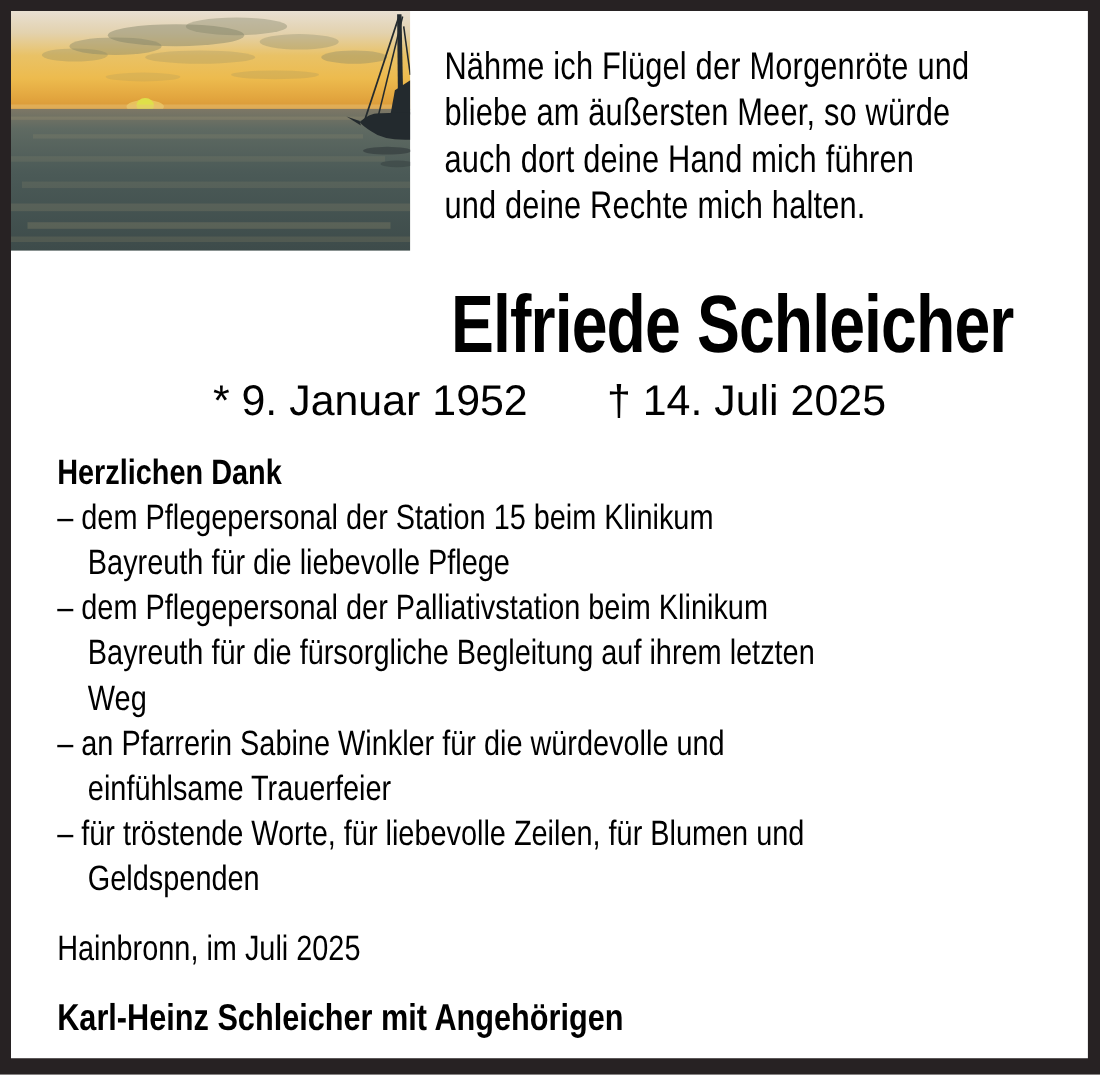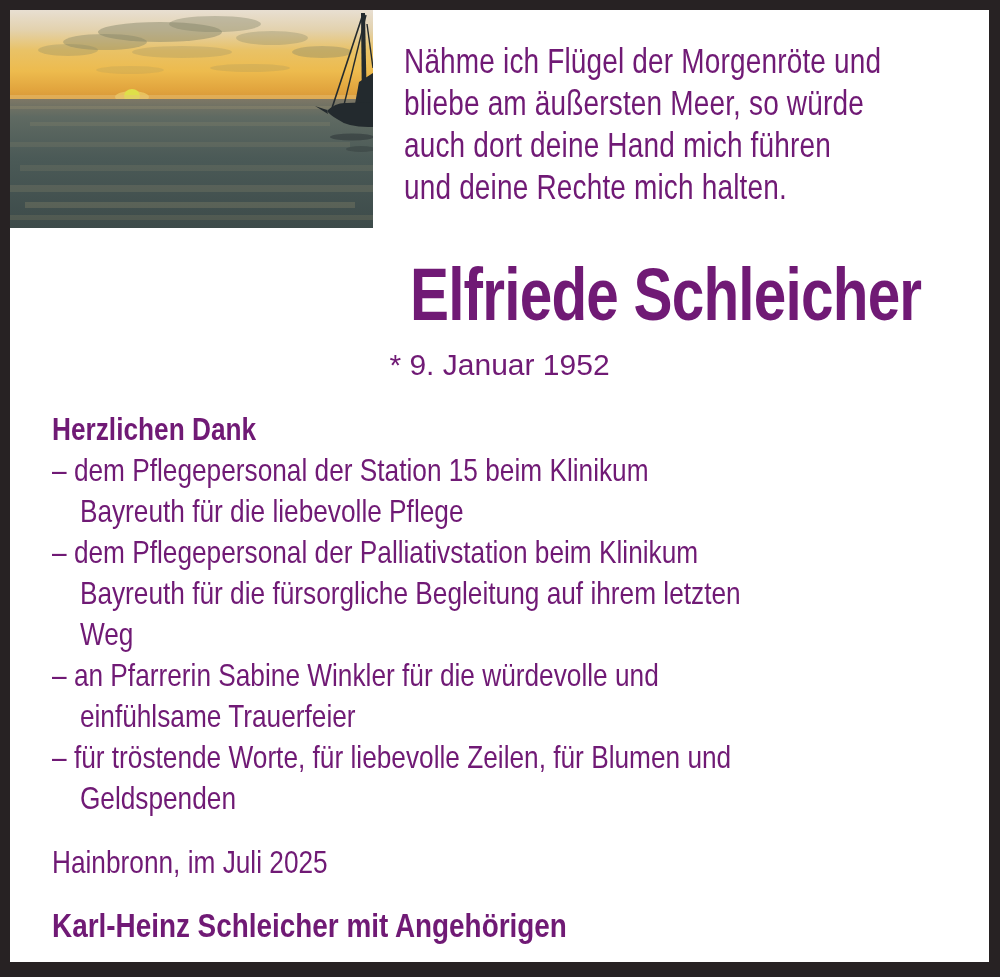--- a/index.html
+++ b/index.html
@@ -5,21 +5,21 @@
   html,body{margin:0;padding:0;background:#ffffff;}
   .sheet{
     position:relative;
     width:1000px;height:977px;
     box-sizing:border-box;
     border-style:solid;
     border-color:#272223;
     border-width:10px 11px 15px 10px;
     background:#ffffff;
     font-family:"Liberation Sans", sans-serif;
-    color:#701a75;
+    color:#000000;
     overflow:hidden;
   }
   .photo{
     position:absolute;left:0;top:0;
     width:363px;height:218px;display:block;
   }
   .quote{
     position:absolute;left:394px;top:30px;
     font-size:35px;line-height:42px;
     transform:scaleX(0.80);transform-origin:0 0;
@@ -33,21 +33,21 @@
   .name{
     display:inline-block;
     font-size:74px;font-weight:bold;line-height:1;
     transform:scaleX(0.79);transform-origin:50% 50%;
     white-space:nowrap;
     letter-spacing:-1px;
   }
   .dates-row{
     position:absolute;left:0;right:0;top:338px;
     display:flex;justify-content:center;gap:72px;
-    font-size:30px;line-height:34px;
+    font-size:39px;line-height:34px;
   }
   .main-text{
     position:absolute;left:42px;top:399px;
     font-size:32px;line-height:41px;
     transform:scaleX(0.82);transform-origin:0 0;
     white-space:nowrap;
   }
   .thanks-heading{font-weight:bold;}
   .cont{padding-left:34px;}
   .place-date{margin-top:23px;}
@@ -128,20 +128,21 @@
     <div>auch dort deine Hand mich führen</div>
     <div>und deine Rechte mich halten.</div>
   </div>
 
   <div class="name-row">
     <span class="name">Elfriede Schleicher</span>
   </div>
 
   <div class="dates-row">
     <span>* 9. Januar 1952</span>
+    <span>† 14. Juli 2025</span>
   </div>
 
   <div class="main-text">
     <div class="thanks-heading">Herzlichen Dank</div>
     <div>– dem Pflegepersonal der Station 15 beim Klinikum</div>
     <div class="cont">Bayreuth für die liebevolle Pflege</div>
     <div>– dem Pflegepersonal der Palliativstation beim Klinikum</div>
     <div class="cont">Bayreuth für die fürsorgliche Begleitung auf ihrem letzten</div>
     <div class="cont">Weg</div>
     <div>– an Pfarrerin Sabine Winkler für die würdevolle und</div>

